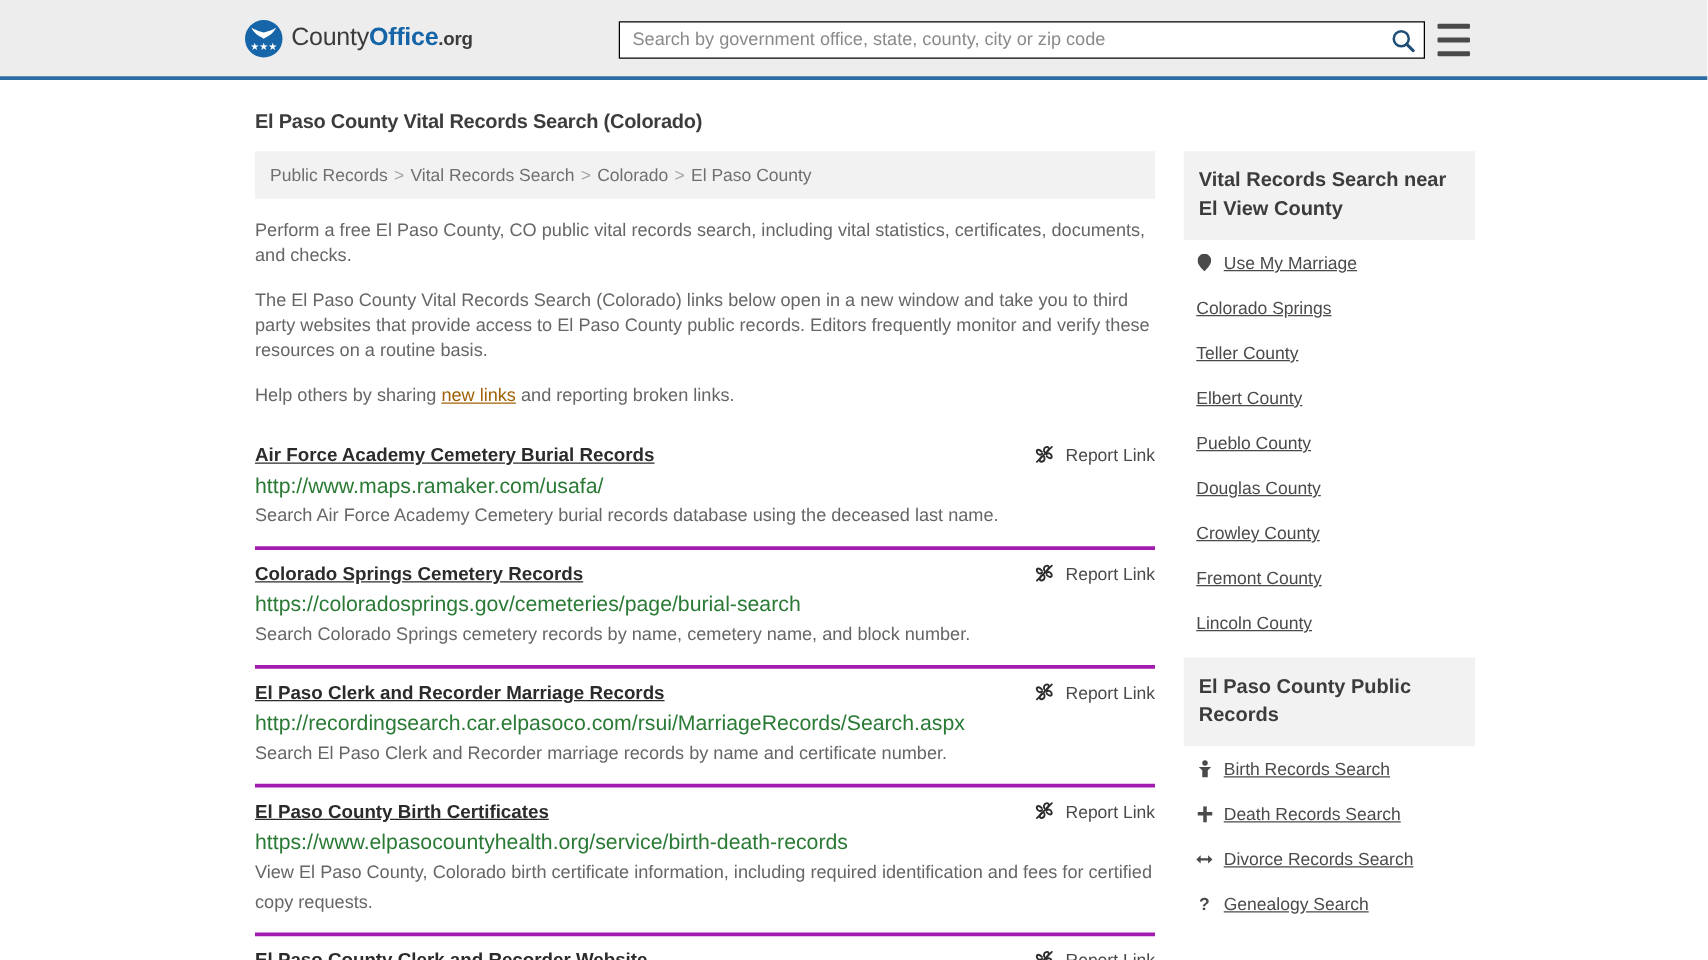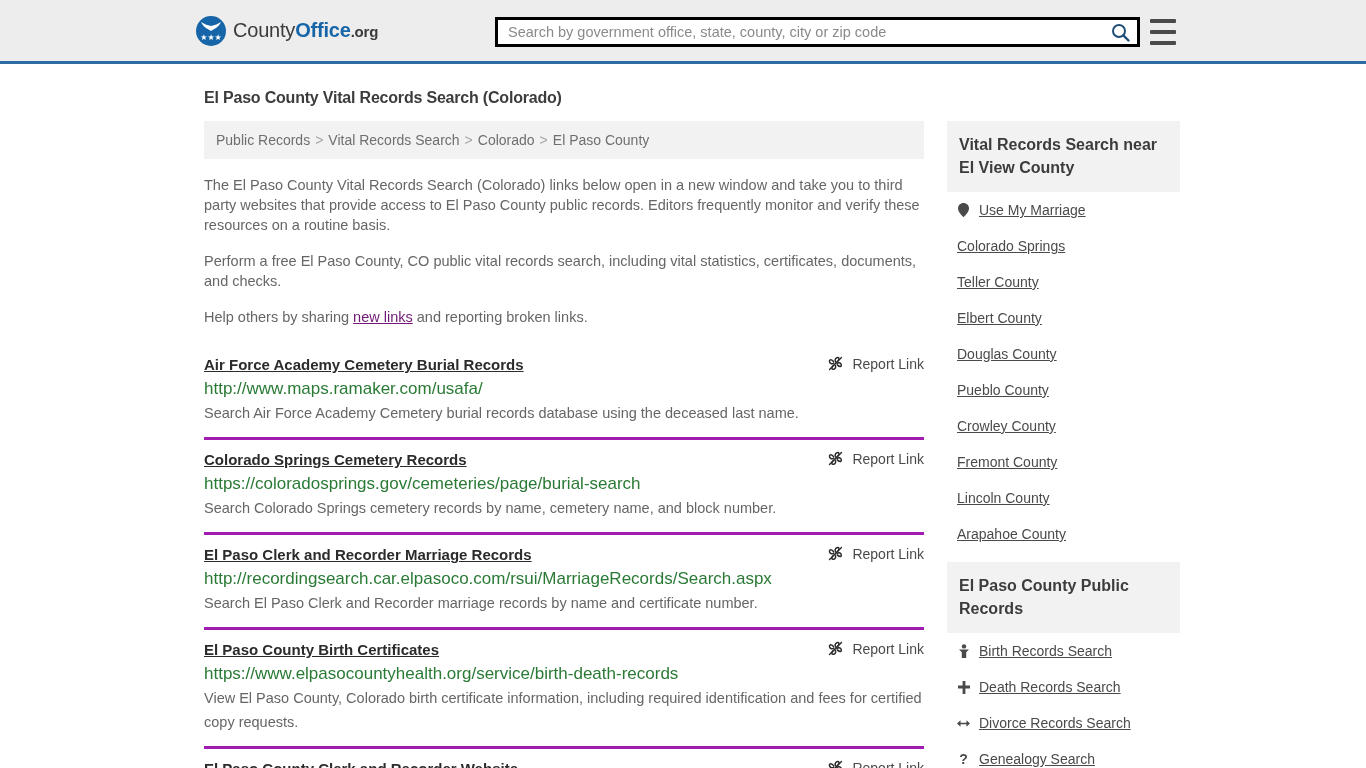--- a/index.html
+++ b/index.html
@@ -60,21 +60,21 @@
   .brand-text .t2 { color: #1565a8; font-weight: bold; }
   .brand-text .t3 { color: #3b3b3b; font-size: 15px; font-weight: bold; }
 
   .search-wrap {
     position: absolute;
     left: 495px;
     top: 17px;
     width: 645px;
     height: 30px;
     background: #fff;
-    border: 3px solid #000000;
+    border: 1px solid #000000;
     display: flex;
     align-items: center;
   }
   .search-input {
     flex: 1;
     border: none;
     outline: none;
     height: 28px;
     padding: 0 10px;
     font-size: 14.5px;
@@ -148,21 +148,21 @@
   .breadcrumb .sep { color: #a5a5a5; margin: 0 5px; }
 
   
   .intro p {
     font-size: 14.5px;
     line-height: 20px;
     color: #666;
     margin: 16px 0 0 0;
   }
   .intro a.inline {
-    color: #701a75;
+    color: #a16207;
     text-decoration: underline;
   }
 
   
   .results { margin-top: 18px; }
   .result {
     padding: 10px 0 12px 0;
     border-bottom: 3px solid #a21caf;
   }
   .result:last-child { border-bottom: none; }
@@ -276,22 +276,22 @@
 
   <h1 class="page-title">El Paso County Vital Records Search (Colorado)</h1>
 
   <div class="columns">
 
     <div class="main-col">
 
       <nav class="breadcrumb" id="breadcrumb"><a href="#">Public Records</a><span class="sep">&gt;</span><a href="#">Vital Records Search</a><span class="sep">&gt;</span><a href="#">Colorado</a><span class="sep">&gt;</span><a href="#">El Paso County</a></nav>
 
       <div class="intro">
+        <p>Perform a free El Paso County, CO public vital records search, including vital statistics, certificates, documents, and checks.</p>
         <p>The El Paso County Vital Records Search (Colorado) links below open in a new window and take you to third party websites that provide access to El Paso County public records. Editors frequently monitor and verify these resources on a routine basis.</p>
-        <p>Perform a free El Paso County, CO public vital records search, including vital statistics, certificates, documents, and checks.</p>
         <p><span>Help others by sharing </span><a class="inline" href="#">new links</a><span> and reporting broken links.</span></p>
       </div>
 
       <div class="results" id="results-list">
           <div class="result">
             <div class="result-head">
               <a class="result-title" href="#">Air Force Academy Cemetery Burial Records</a>
               <a class="report-link" href="#">
                 <svg width="17" height="17" viewBox="0 0 17 17">
                   <path d="M6.5 6.5 C 3.5 3.5, 2 5, 2.6 7 C 3.2 9, 5.5 9.2, 6.8 8" fill="none" stroke="#2b2b2b" stroke-width="1.5" stroke-linecap="round"></path>
@@ -392,36 +392,33 @@
             <li>
               <a href="#">Colorado Springs</a>
             </li>
             <li>
               <a href="#">Teller County</a>
             </li>
             <li>
               <a href="#">Elbert County</a>
             </li>
             <li>
+              <a href="#">Pueblo County</a>
+            </li>
+            <li>
               <a href="#">Douglas County</a>
             </li>
             <li>
-              <a href="#">Pueblo County</a>
-            </li>
-            <li>
               <a href="#">Crowley County</a>
             </li>
             <li>
               <a href="#">Fremont County</a>
             </li>
             <li>
               <a href="#">Lincoln County</a>
-            </li>
-            <li>
-              <a href="#">Arapahoe County</a>
             </li>
           </ul>
       </section>
 
       <section class="side-box">
         <div class="side-head">El Paso County Public Records</div>
         <ul class="side-list" id="pubrec-list">
             <li>
               <span class="side-icon">
                 <svg width="12" height="14" viewBox="0 0 12 14">

